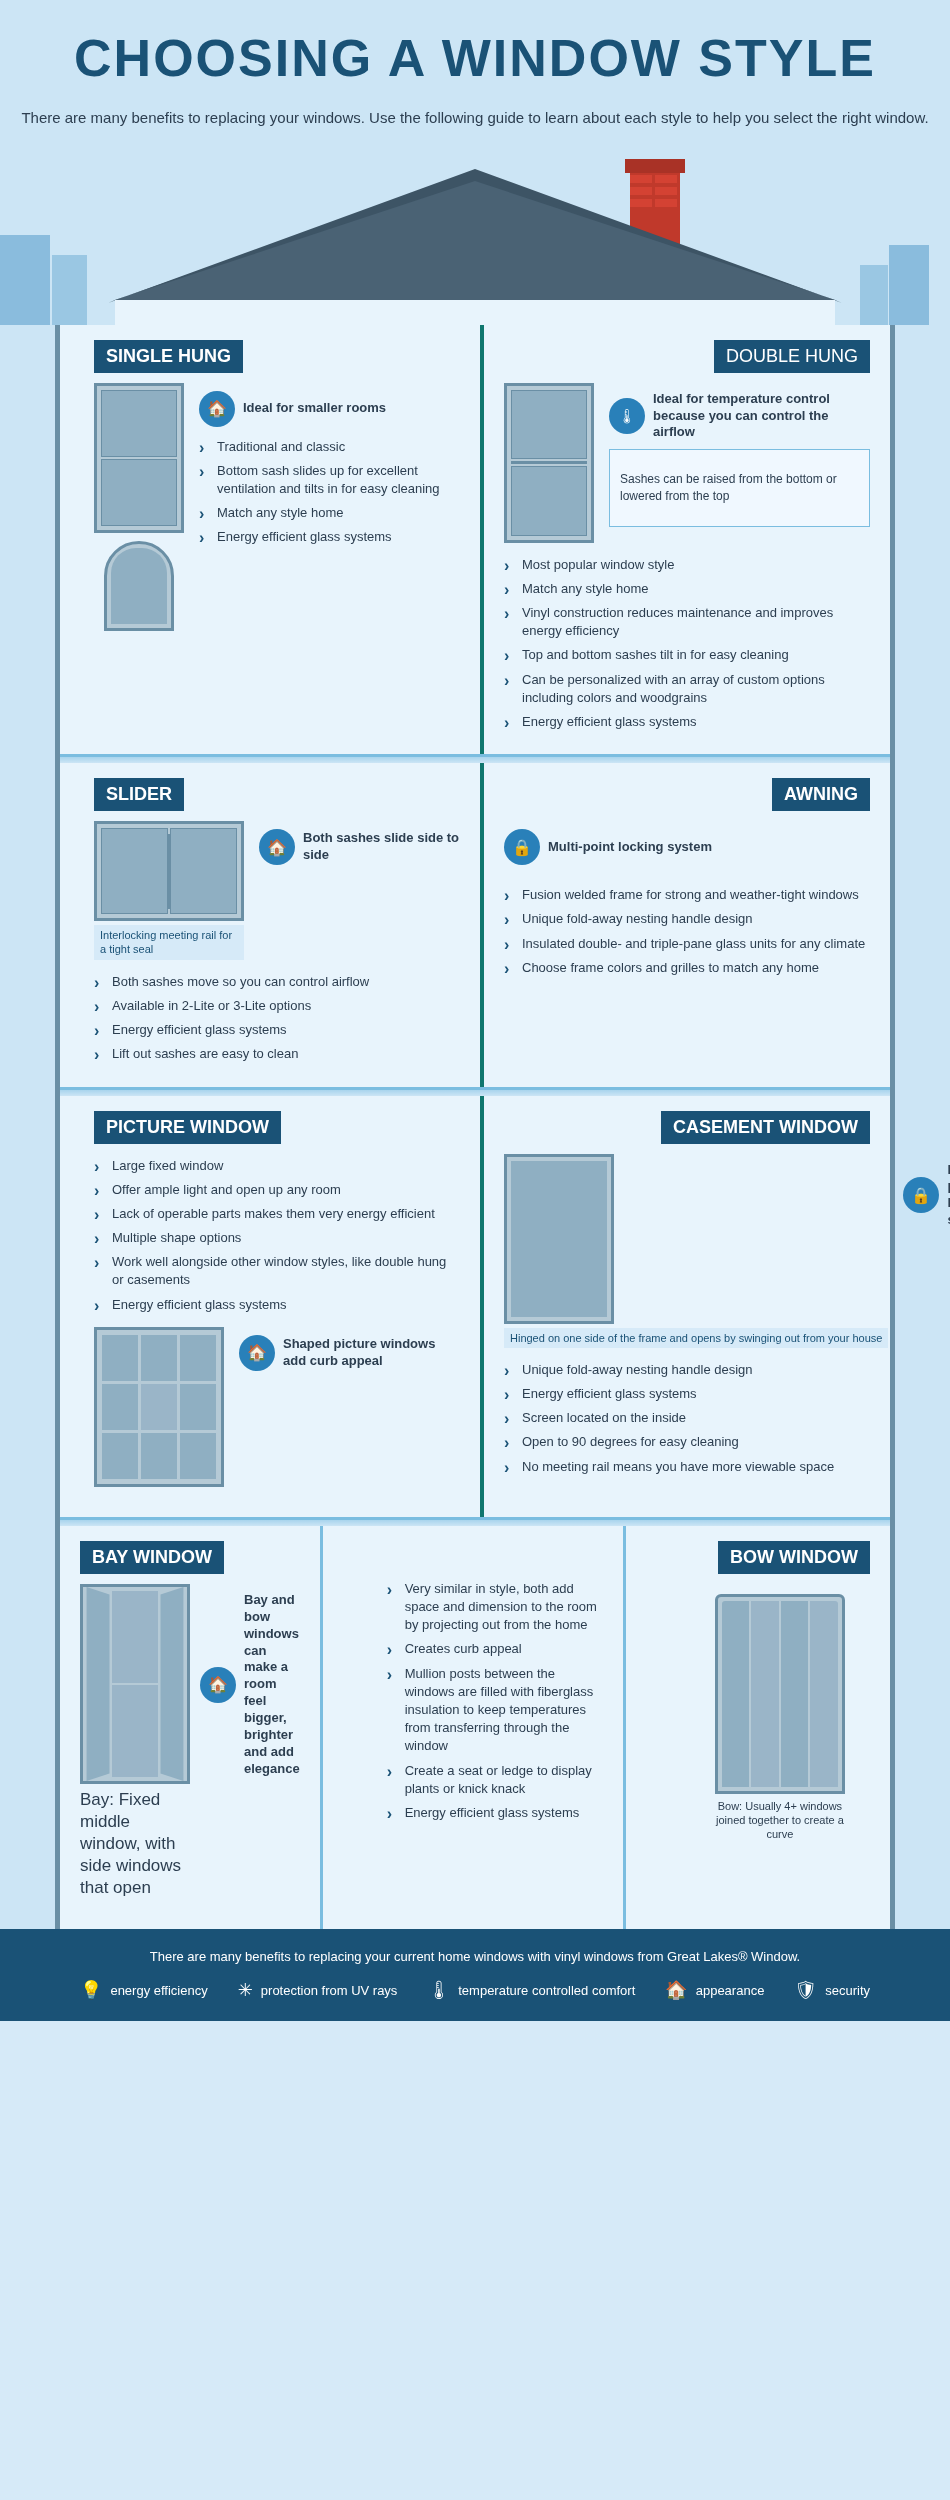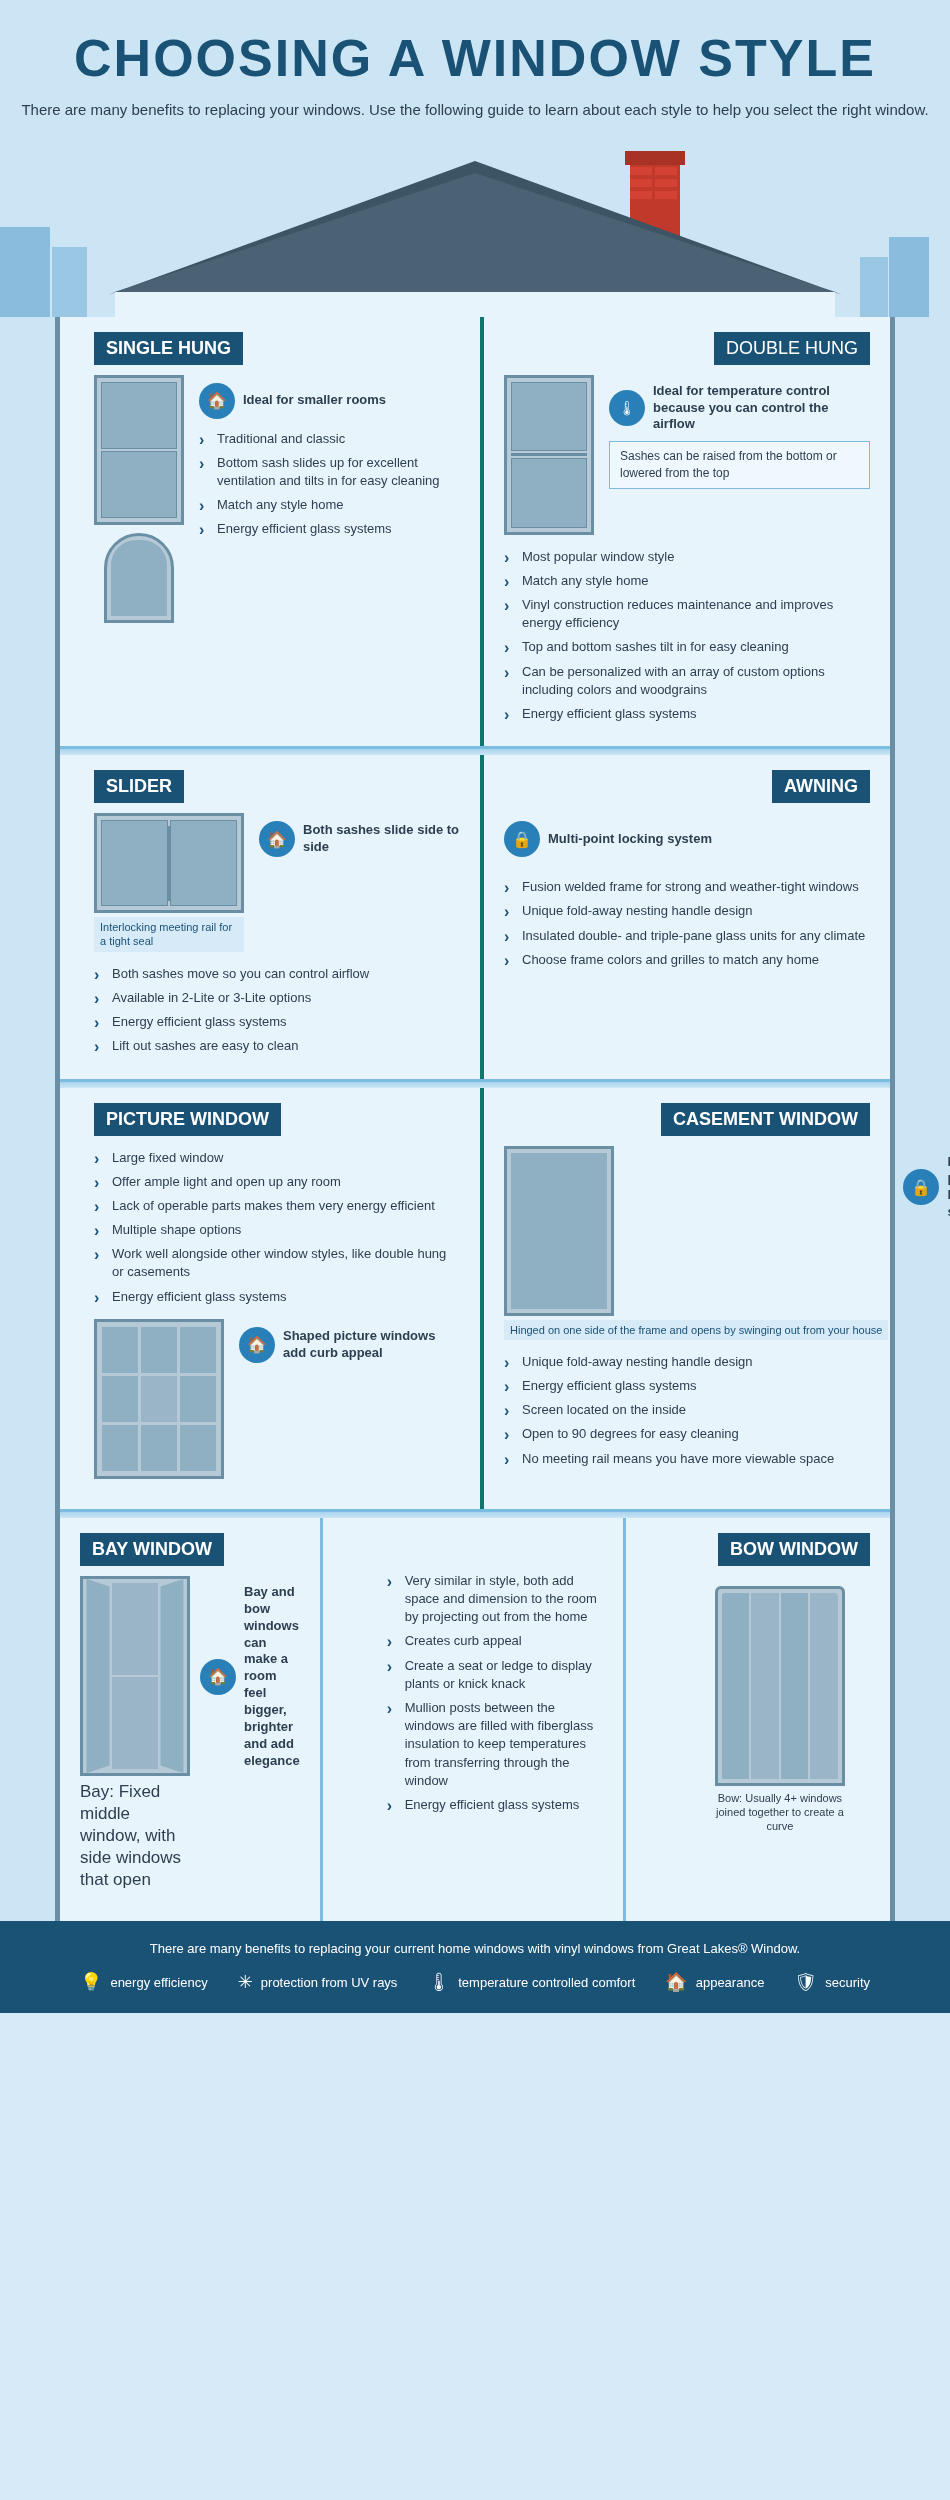--- a/index.html
+++ b/index.html
@@ -20,21 +20,21 @@
       font-size: 52px;
       font-weight: 900;
       color: #1a5276;
       text-transform: uppercase;
       letter-spacing: 2px;
       line-height: 1.1;
     }
     .header p {
       font-size: 15px;
       color: #2c3e50;
-      margin-top: 12px;
+      margin-top: 20px;
       line-height: 1.5;
     }
 
     .bullet-list {
       list-style: none;
       padding: 0;
     }
     .bullet-list li {
       font-size: 13px;
       color: #2c3e50;
@@ -152,21 +152,21 @@
     .roof-graphic {
       width: 100%;
       height: 180px;
       position: relative;
     }
 
     
     .callout-box {
       background: #f0f8ff;
       border: 1px solid #7abde0;
-      padding: 6px 10px;
+      padding: 21px 10px;
       font-size: 12px;
       color: #2c3e50;
       margin: 8px 0;
       line-height: 1.4;
     }
 
     
     .section-sep {
       height: 6px;
       background: linear-gradient(to bottom, #a8d4ed, #cce5f5);
@@ -470,22 +470,22 @@
               </div>
             </div>
           </div>
         </div>
 
         <div style="flex:1.2;padding:15px 20px 20px;border-right:3px solid #7abde0;">
           <div style="height:36px;"></div>
           <ul class="bullet-list">
             <li>Very similar in style, both add space and dimension to the room by projecting out from the home</li>
             <li>Creates curb appeal</li>
+            <li>Mullion posts between the windows are filled with fiberglass insulation to keep temperatures from transferring through the window</li>
             <li>Create a seat or ledge to display plants or knick knack</li>
-            <li>Mullion posts between the windows are filled with fiberglass insulation to keep temperatures from transferring through the window</li>
             <li>Energy efficient glass systems</li>
           </ul>
         </div>
 
         <div style="flex:1;padding:15px 20px 20px;">
           <div style="background:#1a5276;color:white;font-size:18px;font-weight:900;text-transform:uppercase;padding:6px 12px;margin-bottom:10px;display:inline-block;float:right;">
             <span>BOW WINDOW</span>
           </div>
           <div style="clear:both;"></div>
 

